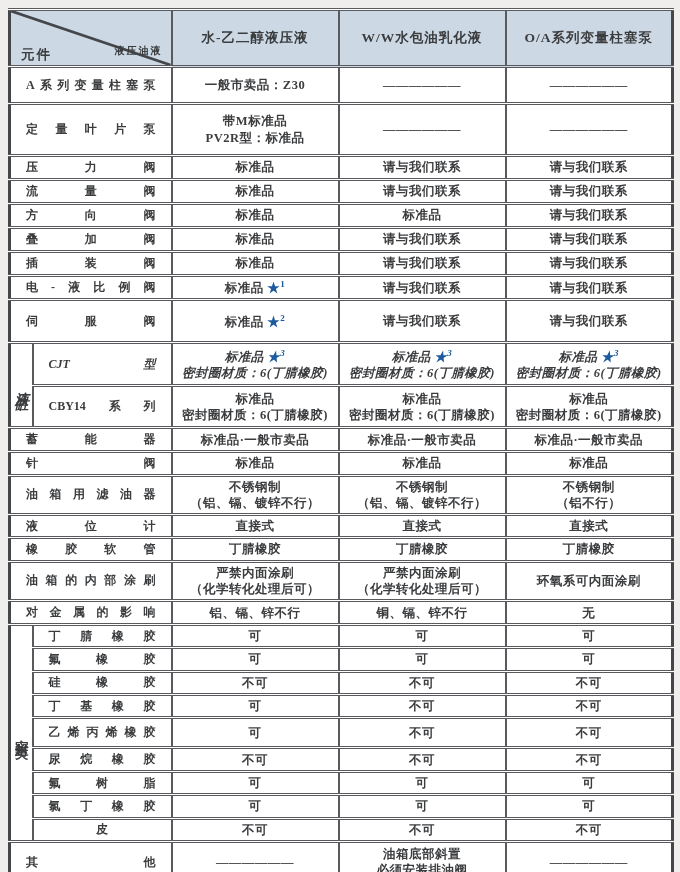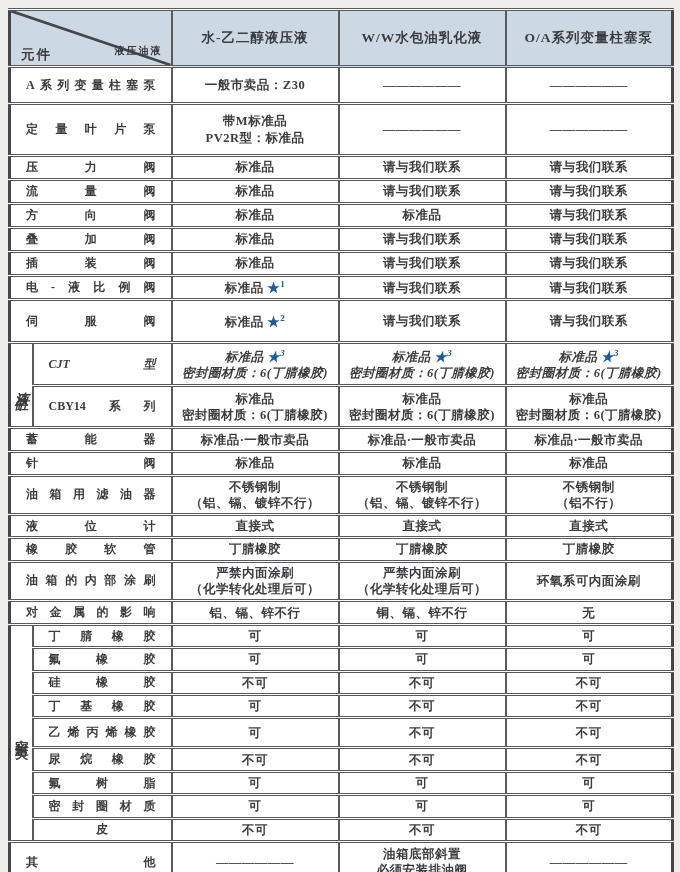--- a/index.html
+++ b/index.html
@@ -225,21 +225,21 @@
           <td class="value">不可</td>
           <td class="value">不可</td>
         </tr>
         <tr style="height: 23px;">
           <td class="label">氟树脂</td>
           <td class="value">可</td>
           <td class="value">可</td>
           <td class="value">可</td>
         </tr>
         <tr style="height: 23px;">
-          <td class="label">密封圈材质</td>
+          <td class="label">氯丁橡胶</td>
           <td class="value">可</td>
           <td class="value">可</td>
           <td class="value">可</td>
         </tr>
         <tr style="height: 22px;">
           <td class="label center">皮</td>
           <td class="value">不可</td>
           <td class="value">不可</td>
           <td class="value">不可</td>
         </tr>

